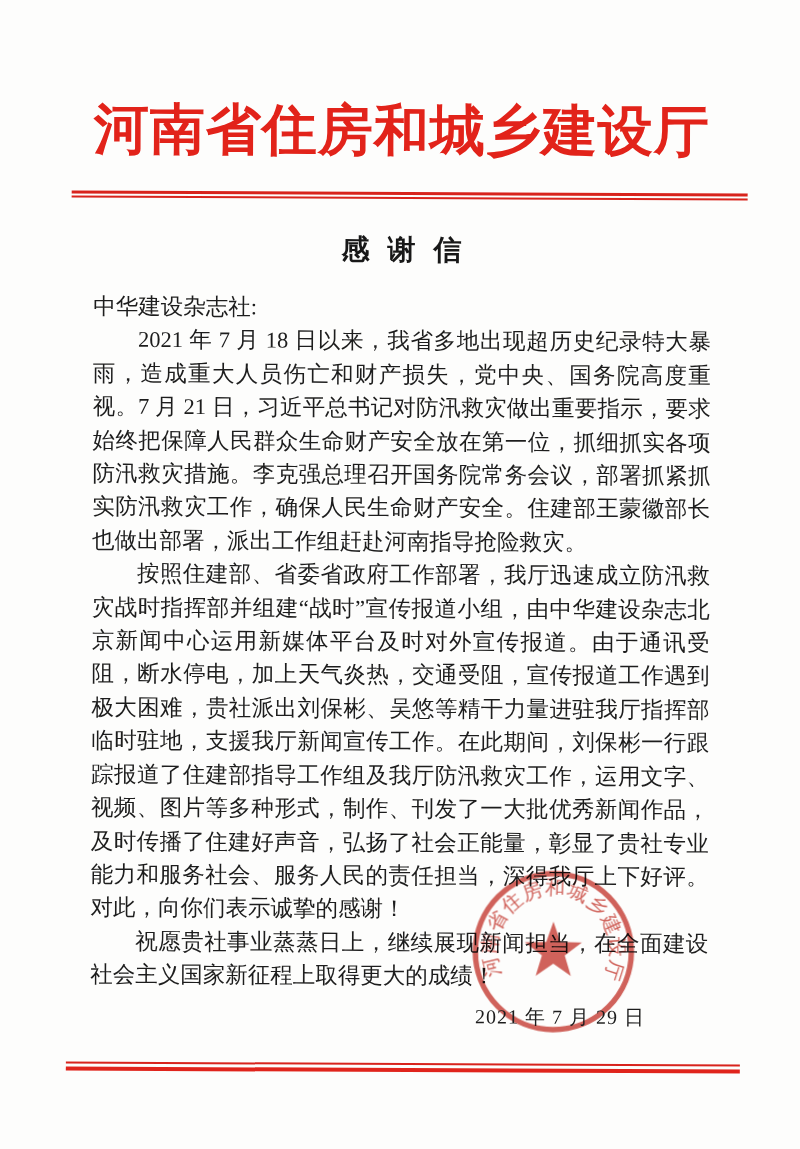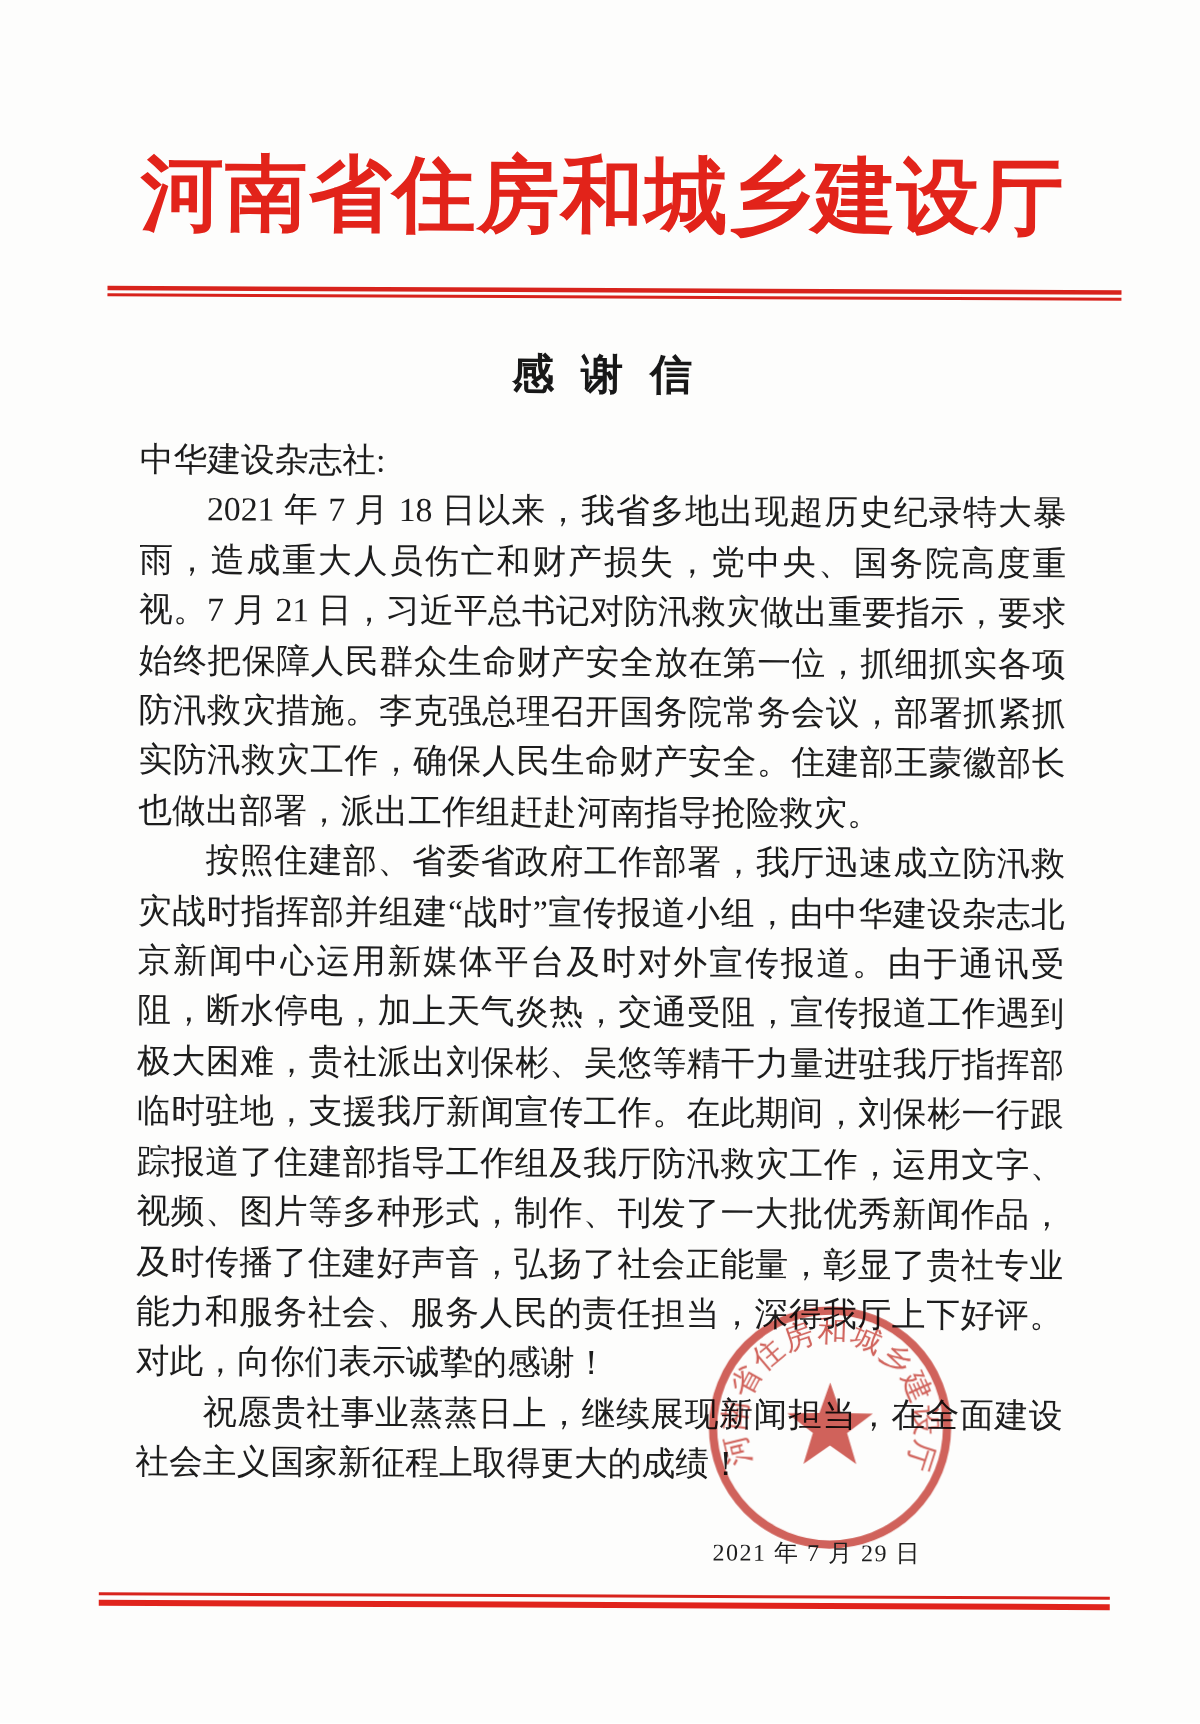--- a/index.html
+++ b/index.html
@@ -73,23 +73,23 @@
     font-size: 22.5px;
     line-height: 33.4px;
     color: #1d1d1d;
     text-align: justify;
   }
   .body p { margin: 0; }
   .body p.para { text-indent: 2em; }
   
   .date {
     position: absolute;
-    top: 1025px;
+    top: 1003px;
     left: 477px;
-    font-size: 16px;
+    font-size: 20px;
     letter-spacing: 1px;
     color: #1d1d1d;
     white-space: nowrap;
   }
   
   .seal {
     position: absolute;
     top: 856px;
     left: 460px;
     width: 190px;

